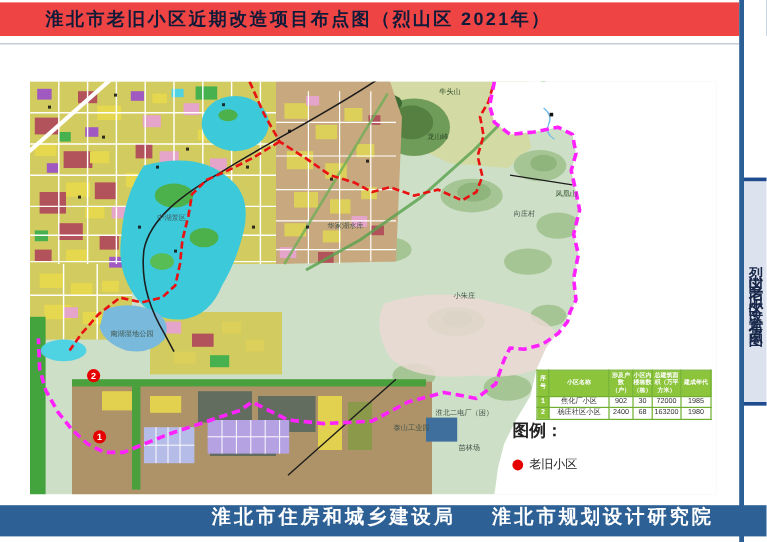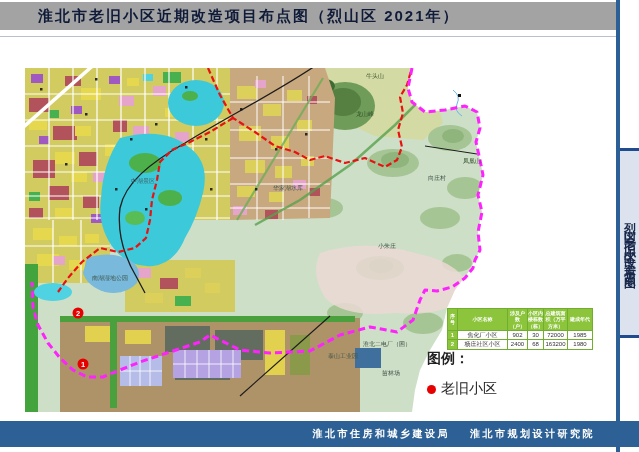--- a/index.html
+++ b/index.html
@@ -1,54 +1,54 @@
 <!DOCTYPE html>
 <html><head>
 <meta charset="utf-8">
 <style>
   html,body{margin:0;padding:0;background:#fff;}
   .page{position:relative;width:639px;height:452px;background:#fff;overflow:hidden;
         font-family:"Liberation Sans",sans-serif;}
   
-  .title-bar{position:absolute;left:0;top:2px;width:616px;height:28px;background:#a3a3a3;
+  .title-bar{position:absolute;left:0;top:2px;width:616px;height:28px;background:#ef4444;
              display:flex;align-items:center;}
   .title-bar span{padding-left:38px;font-size:15px;font-weight:bold;color:#0f1b38;letter-spacing:2px;}
   .hairline{position:absolute;left:0;top:36px;width:616px;border-top:1px solid #b9c0cb;}
   
   .corner-block{position:absolute;left:617px;top:0;width:22px;height:30px;background:#2c5f95;}
   .vline{position:absolute;left:616px;top:0;width:4px;height:452px;background:#2c5f95;}
   .side-panel{position:absolute;left:620px;top:0;width:19px;height:452px;background:#fff;}
   .side-box{position:absolute;left:620px;top:148px;width:19px;height:190px;background:#dce3ee;
             border-top:3px solid #1e4c8e;border-bottom:3px solid #1e4c8e;
             display:flex;align-items:center;justify-content:center;box-sizing:border-box;}
   .side-box span{writing-mode:vertical-rl;text-orientation:upright;font-size:12px;font-weight:bold;
                  color:#18274a;letter-spacing:5px;line-height:19px;}
   
   .bottom-bar{position:absolute;left:0;top:421px;width:639px;height:26px;background:#2d6094;
-              color:#fff;font-weight:bold;font-size:10px;letter-spacing:2.5px;
-              display:flex;align-items:center;justify-content:flex-end;box-sizing:border-box;
+              color:#fff;font-weight:bold;font-size:16px;letter-spacing:2.5px;
+              display:flex;justify-content:flex-end;box-sizing:border-box;
               padding-right:44px;}
-  .bottom-bar .org2{margin-left:20px;}
+  .bottom-bar .org2{margin-left:30px;}
   
   .map{position:absolute;left:25px;top:68px;width:572px;height:344px;}
   .map svg{position:absolute;left:0;top:0;}
   
   .proj-table{position:absolute;left:422px;top:240px;width:145px;border-collapse:collapse;
               table-layout:fixed;background:#fff;}
   .proj-table th{background:#8cc43c;color:#fff;font-size:5px;font-weight:bold;line-height:1.25;
                  border:1px solid #6fae2f;padding:1px 0;text-align:center;}
   .proj-table td{font-size:6px;color:#333;border:1px solid #6fae2f;padding:1px 0;text-align:center;
                  background:#fff;line-height:1.1;}
   .proj-table td.idx{background:#8cc43c;color:#fff;font-weight:bold;}
   
   .legend{position:absolute;left:402px;top:282px;}
   .legend .head{font-size:14px;font-weight:bold;color:#222;}
   .legend .item{display:flex;align-items:center;margin-top:12px;}
   .legend .dot{width:9px;height:9px;border-radius:50%;background:#e60000;margin-right:5px;}
-  .legend .lab{font-size:14px;color:#222;}
+  .legend .lab{font-size:10px;color:#222;}
 </style>
 </head>
 <body>
 
 <div class="page">
 
   <div class="title-bar">
     <span>淮北市老旧小区近期改造项目布点图（烈山区 2021年）</span>
   </div>
   <div class="hairline"></div>

